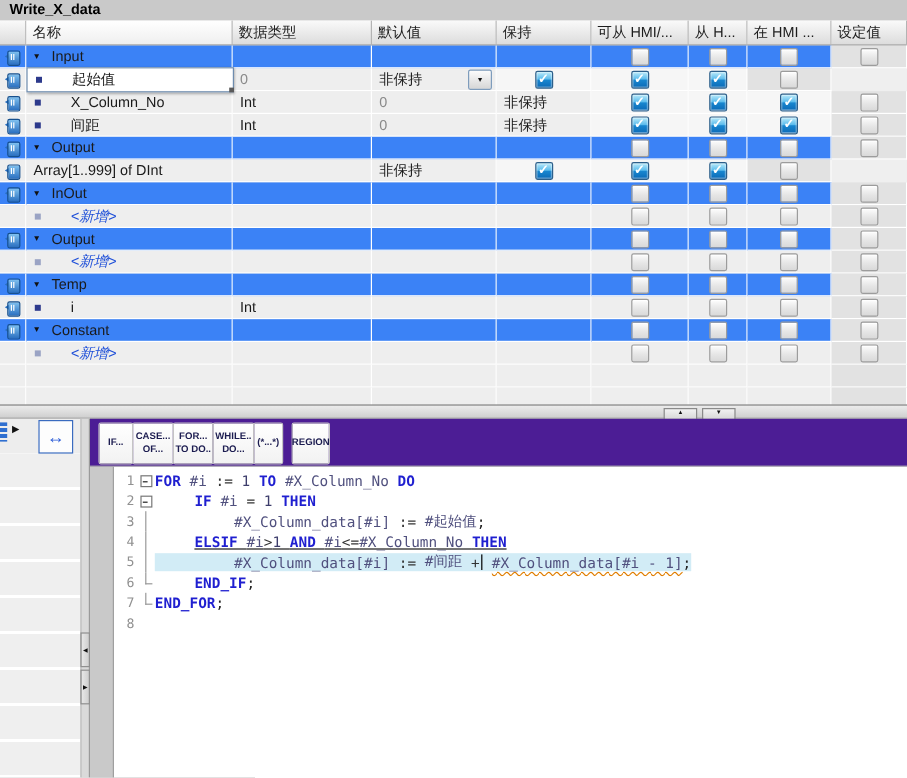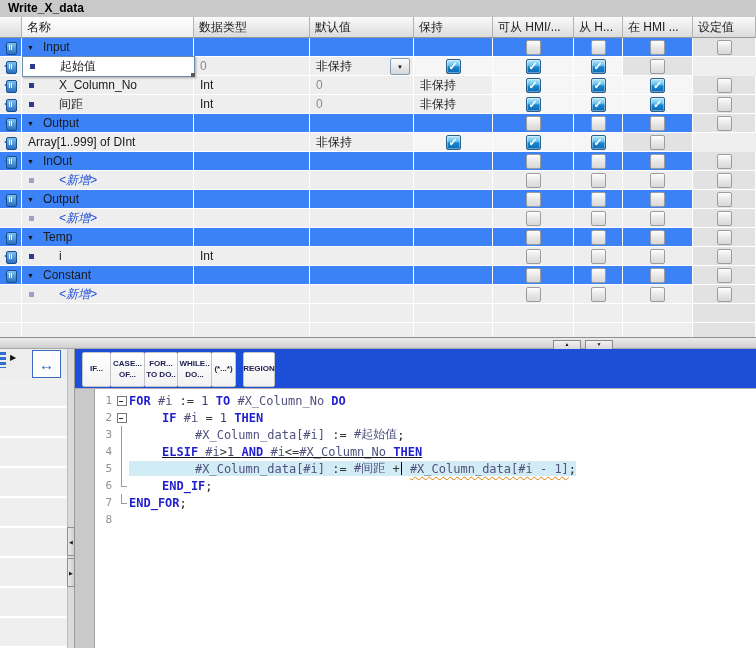--- a/index.html
+++ b/index.html
@@ -76,21 +76,21 @@
             border:1px solid #3a6bbf;display:flex;align-items:center;justify-content:center;
             color:#2a5bd7;font-size:15px;font-weight:bold;}
   .vsplit{position:absolute;left:67px;top:349px;width:8px;height:299px;background:#dadada;
           border-left:1px solid #bdbdbd;border-right:1px solid #9a9a9a;box-sizing:border-box;}
   .vbtn{position:absolute;left:67px;width:8px;height:29px;background:linear-gradient(90deg,#e8e8e8,#cfcfcf);
         border:1px solid #909090;box-sizing:border-box;display:flex;align-items:center;justify-content:center;
         font-size:5px;color:#111;}
   .gutter{position:absolute;left:75px;top:389px;width:20px;height:259px;background:#c9c9c9;
           border-right:1px solid #9f9f9f;box-sizing:border-box;}
   
-  .toolbar{position:absolute;left:75px;top:349px;width:681px;height:40px;background:#1d4ed8;
+  .toolbar{position:absolute;left:75px;top:349px;width:681px;height:40px;background:#4c1d95;
            border-bottom:1px solid #b0b0b0;box-sizing:border-box;}
   .tbtn{position:absolute;top:3px;height:33px;background:linear-gradient(#ffffff,#f2f2f2);
         border:1px solid #c4c4c4;border-radius:2px;display:flex;align-items:center;justify-content:center;
         font-size:8px;font-weight:bold;color:#1c1c50;text-align:center;white-space:pre-line;line-height:1.3;}
   
   .code{position:absolute;left:95px;top:389px;width:661px;height:259px;background:#ffffff;
         font-family:"DejaVu Sans Mono",monospace;font-size:12px;padding-top:3px;box-sizing:border-box;}
   .cline{display:flex;align-items:center;height:17px;}
   .lnum{width:17px;flex:none;text-align:right;padding-right:4px;color:#919191;font-size:11px;}
   .fold{width:13px;flex:none;position:relative;height:17px;}

